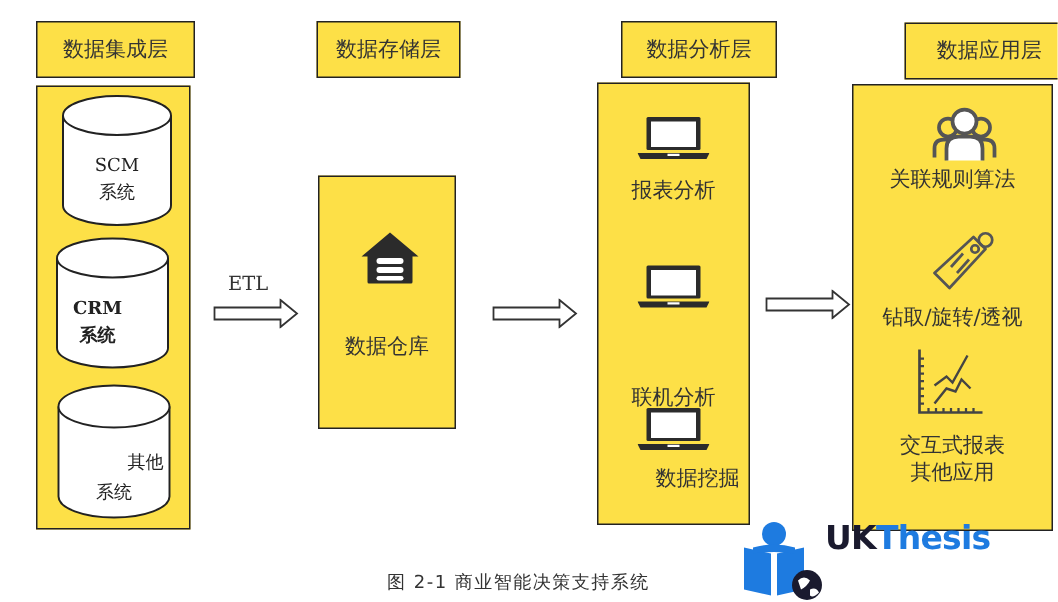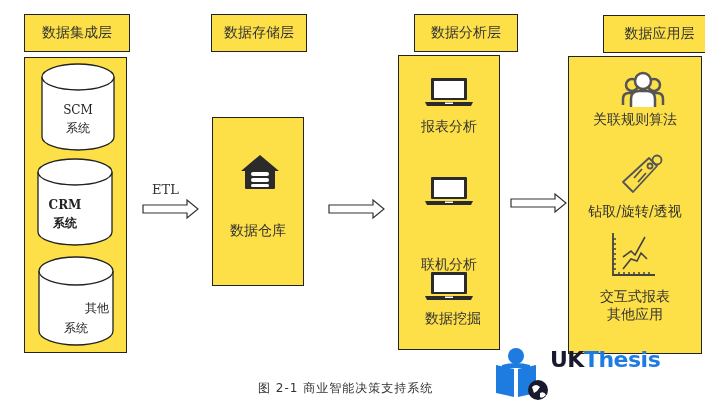--- a/index.html
+++ b/index.html
@@ -94,21 +94,21 @@
     <rect x="20" y="25.5" width="8" height="1.5" fill="#fff"></rect>
   </svg>
   <div class="lbl" style="left:0;width:100%;top:164px;margin-top:36px;">联机分析</div>
 
   <svg class="icon" style="left:26px;top:215px;" width="48" height="30" viewBox="0 0 48 30">
     <rect x="6" y="1" width="36" height="22" rx="1" fill="#2b2b2b"></rect>
     <rect x="9" y="4" width="30" height="17" fill="#fff"></rect>
     <path d="M0,25 L48,25 L46,29 L2,29 Z" fill="#2b2b2b"></path>
     <rect x="20" y="25.5" width="8" height="1.5" fill="#fff"></rect>
   </svg>
-  <div class="lbl" style="left:4px;width:100%;top:254px;font-family:Liberation Serif, serif;">数据挖掘</div>
+  <div class="lbl" style="left:16px;width:100%;top:254px;font-family:Liberation Serif, serif;">数据挖掘</div>
 </div>
 
 <svg class="arrow" style="left:510px;top:193px;" width="58" height="20">
   <path d="M1,6 L45,6 L45,1 L56,10 L45,19 L45,14 L1,14 Z" fill="#fff" stroke="#333" stroke-width="1.2"></path>
 </svg>
 
 <div class="box hdr" style="left:579px;top:15px;width:113px;height:38px;margin-left:24px;">
   <span>数据应用层</span>
 </div>
 <div class="box" style="left:568px;top:56px;width:134px;height:298px;padding-left:15px;">

